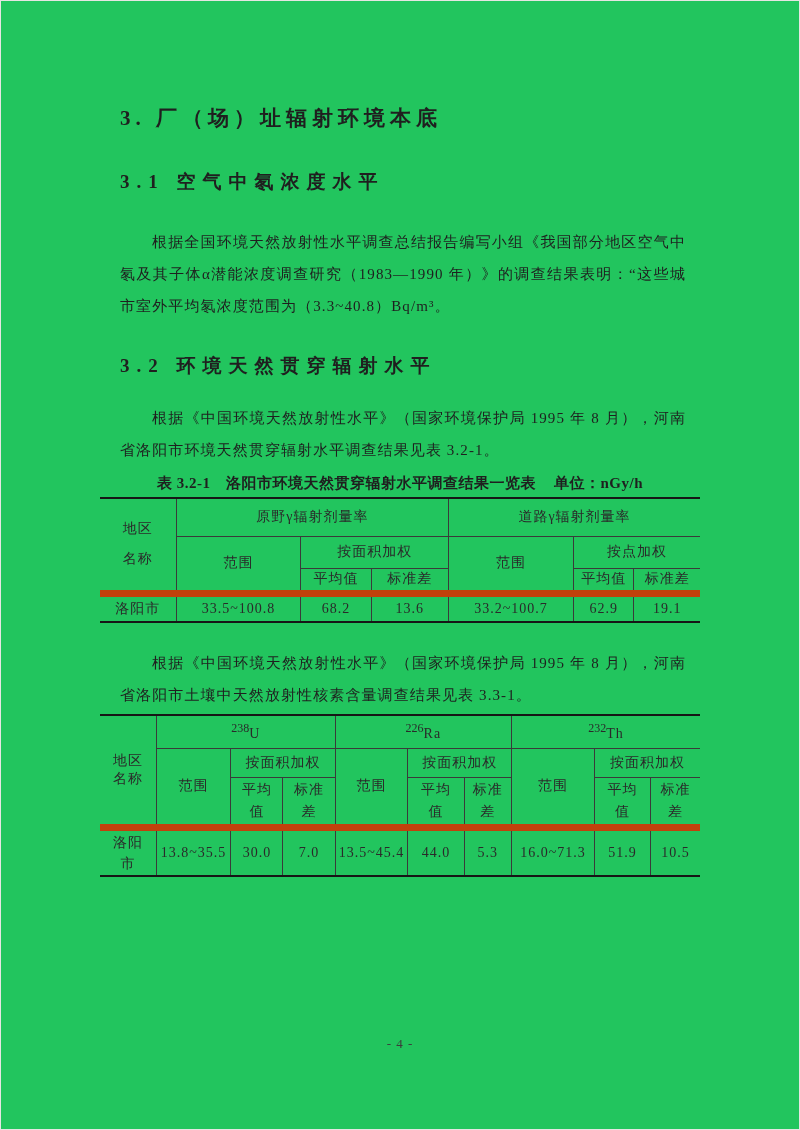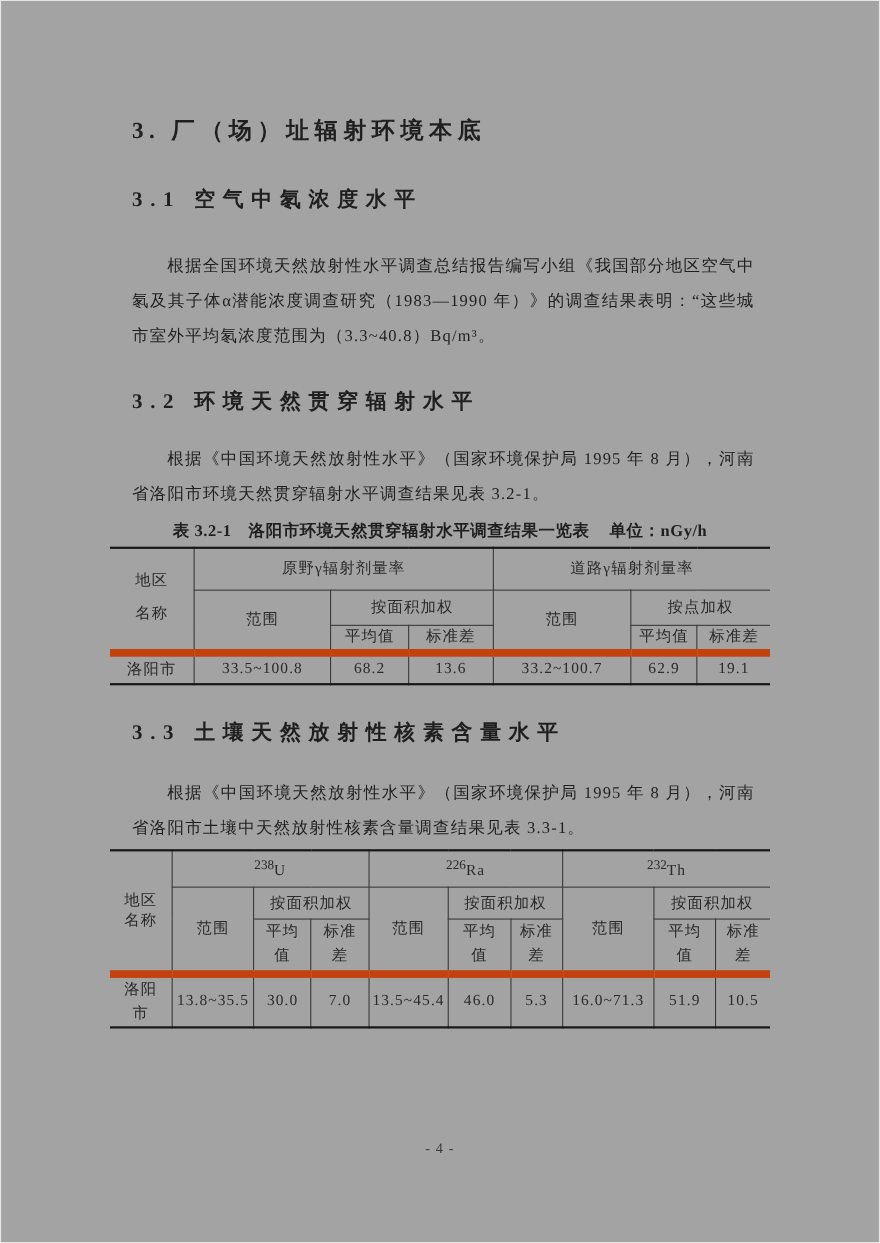--- a/index.html
+++ b/index.html
@@ -6,21 +6,21 @@
   html, body { margin: 0; padding: 0; }
   body {
     width: 800px; height: 1130px;
     background: #f6f6f4;
     font-family: "Liberation Serif", "DejaVu Serif", serif;
     color: #1f1f1f;
   }
   .page {
     position: relative;
     width: 800px; height: 1130px;
-    background: #a3a3a3;
+    background: #22c55e;
     box-shadow: inset 0 0 0 1px #e6e6e3;
     overflow: hidden;
   }
   .h1 {
     margin: 0 0 0 120px;
     padding-top: 104px;
     font-size: 21px;
     font-weight: bold;
     letter-spacing: 5px;
     line-height: 28px;
@@ -155,21 +155,20 @@
         <td>33.5~100.8</td>
         <td>68.2</td>
         <td>13.6</td>
         <td>33.2~100.7</td>
         <td>62.9</td>
         <td class="br0">19.1</td>
       </tr>
     </tbody>
   </table>
 
-  <div class="h2 s33">3.3 土壤天然放射性核素含量水平</div>
   <div class="para p3">根据《中国环境天然放射性水平》（国家环境保护局 1995 年 8 月），河南省洛阳市土壤中天然放射性核素含量调查结果见表 3.3-1。</div>
 
 
   <table class="doc t2">
     <colgroup>
       <col style="width:9.4%">
         <col style="width:12.4%">
         <col style="width:8.7%">
         <col style="width:8.7%">
       <col style="width:12.1%">
@@ -209,21 +208,21 @@
         <td class="pre br0">标准
 差</td>
       </tr>
       <tr class="data">
         <td class="bl0 pre">洛阳
 市</td>
         <td>13.8~35.5</td>
         <td>30.0</td>
         <td>7.0</td>
         <td>13.5~45.4</td>
-        <td>46.0</td>
+        <td>44.0</td>
         <td>5.3</td>
         <td>16.0~71.3</td>
         <td>51.9</td>
         <td class="br0">10.5</td>
       </tr>
     </tbody>
   </table>
 
   <div class="pagenum">- 4 -</div>
 

